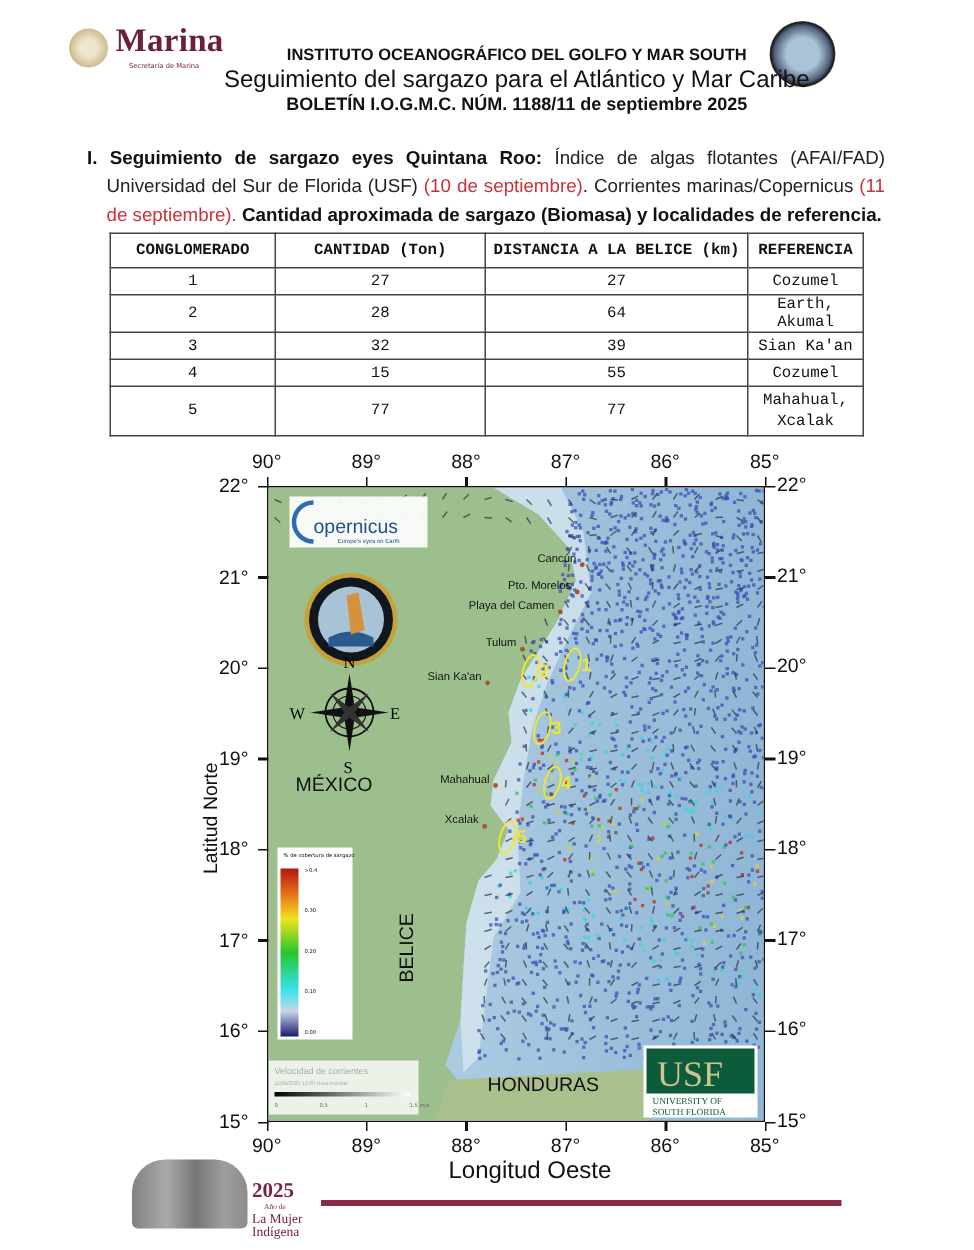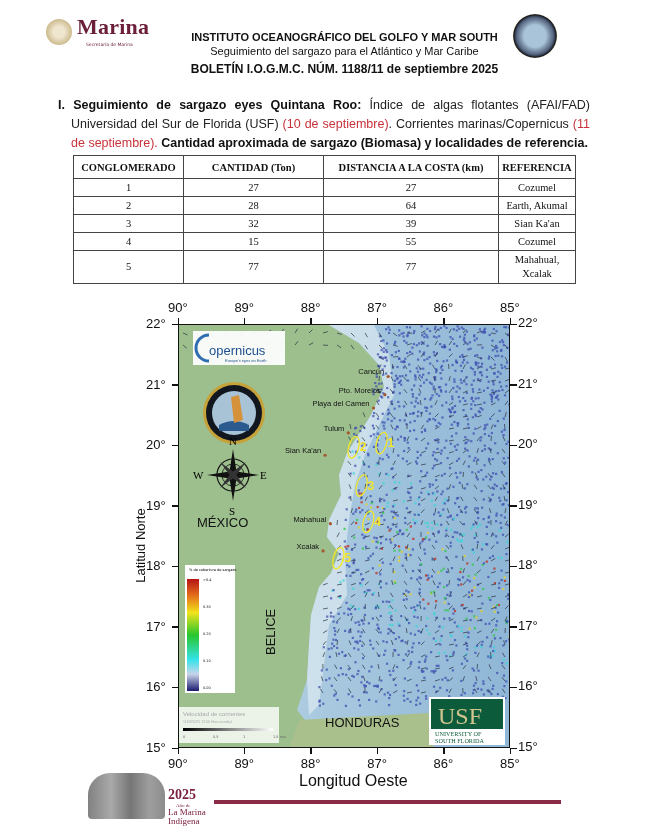--- a/index.html
+++ b/index.html
@@ -6,28 +6,28 @@
   body { width:649px; height:833px; position:relative; overflow:hidden; font-family:"DejaVu Sans", sans-serif; color:#111; }
   .abs { position:absolute; }
   
   .marina-logo { left:46px; top:17px; width:110px; height:34px;text-decoration:underline; }
   .marina-seal { position:absolute; left:0; top:2px; width:26px; height:26px; border-radius:50%; background:radial-gradient(circle,#efe6cf 30%,#cdbb8f 70%,#bfa877); }
   .marina-word { position:absolute; left:31px; top:-3px; font-family:"Liberation Serif", serif; font-size:22px; color:#6b1f3a; font-weight:bold; letter-spacing:0.2px; }
   .marina-sub { position:absolute; left:40px; top:25px; font-size:4.5px; color:#6b1f3a; }
   .iogmc-seal { left:513px; top:14px; width:44px; height:44px; border-radius:50%; background:radial-gradient(circle,#a9c4d8 35%,#51607a 60%,#151a24 68%,#c6a23b 74%,#0f1318 80%); }
   .hdr-line { left:0; width:649px; text-align:center; }
   .hdr1 { top:31px; font-size:11px; font-weight:bold; font-family:"Liberation Sans", sans-serif; padding-left:40px; box-sizing:border-box;}
-  .hdr2 { top:45px; font-size:11px; font-family:"Liberation Sans", sans-serif; padding-left:40px; box-sizing:border-box;}
+  .hdr2 { top:45px; font-size:16px; font-family:"Liberation Sans", sans-serif; padding-left:40px; box-sizing:border-box;}
   .hdr3 { top:62px; font-size:12px; font-weight:bold; font-family:"Liberation Sans", sans-serif; padding-left:40px; box-sizing:border-box;}
   
   .intro { left:58px; top:96px; width:532px; font-size:12.5px; line-height:19px; font-family:"Liberation Sans", sans-serif; text-align:justify; text-indent:-13px; padding-left:13px; box-sizing:border-box; color:#222;}
   .intro b { color:#111; }
   .red { color:#c8323a; }
   
-  table.tbl { position:absolute; left:73px; top:155px; width:503px; border-collapse:collapse; font-family:Liberation Serif, serif; font-size:10.5px; }
+  table.tbl { position:absolute; left:73px; top:155px; width:503px; border-collapse:collapse; font-family:Liberation Mono, monospace; font-size:10.5px; }
   .tbl th, .tbl td { border:1px solid #444; text-align:center; padding:0 2px; }
   .tbl th { font-weight:bold; height:22px; font-size:10.5px; }
   .tbl td { height:17px; }
   .tbl tr.tall td { height:32px; line-height:14px;}
   
   .axis-label { font-family:"Liberation Sans", sans-serif; font-size:13px; color:#111; }
   .map-wrap { left:178px; top:324px; width:332px; height:424px; overflow:hidden; border:1.5px solid #111; box-sizing:border-box; }
   .xlabel-title { left:275px; top:772px; font-size:16px; font-family:"Liberation Sans", sans-serif;margin-left:24px; }
   .ylabel-title { left:100px; top:538px; font-size:13px; font-family:"Liberation Sans", sans-serif; transform:rotate(-90deg); transform-origin:center; width:80px; text-align:center; }
   
@@ -53,21 +53,21 @@
 <div class="abs intro">
   <b>I.</b>
   <b>Seguimiento de sargazo eyes Quintana Roo:</b><span> Índice de algas flotantes (AFAI/FAD) Universidad del Sur de Florida (USF) </span><span class="red">(10 de septiembre)</span><span>. Corrientes marinas/Copernicus </span><span class="red">(11 de septiembre).</span><b> Cantidad aproximada de sargazo (Biomasa) y localidades de referencia.</b>
 </div>
 
 <table class="tbl">
   <thead>
     <tr>
       <th style="width:105px">CONGLOMERADO</th>
       <th style="width:135px">CANTIDAD  (Ton)</th>
-      <th style="width:170px">DISTANCIA A LA COSTA  (km)</th>
+      <th style="width:170px">DISTANCIA A LA BELICE  (km)</th>
       <th>REFERENCIA</th>
     </tr>
   </thead>
   <tbody id="tbody">
       <tr>
         <td>1</td>
         <td>27</td>
         <td>27</td>
         <td>Cozumel</td>
       </tr>
@@ -2098,14 +2098,14 @@
     </g>
   </svg>
 </div>
 
 <div class="abs xlabel-title">Longitud Oeste</div>
 <div class="abs ylabel-title">Latitud Norte</div>
 
 <div class="abs footer-figs"></div>
 <div class="abs footer-year">2025</div>
 <div class="abs footer-sub1">Año de</div>
-<div class="abs footer-sub2"><span>La Marina</span><br><span>Indígena</span></div>
+<div class="abs footer-sub2"><span>La Mujer</span><br><span>Indígena</span></div>
 <div class="abs footer-bar"></div>
 
 </body></html>

